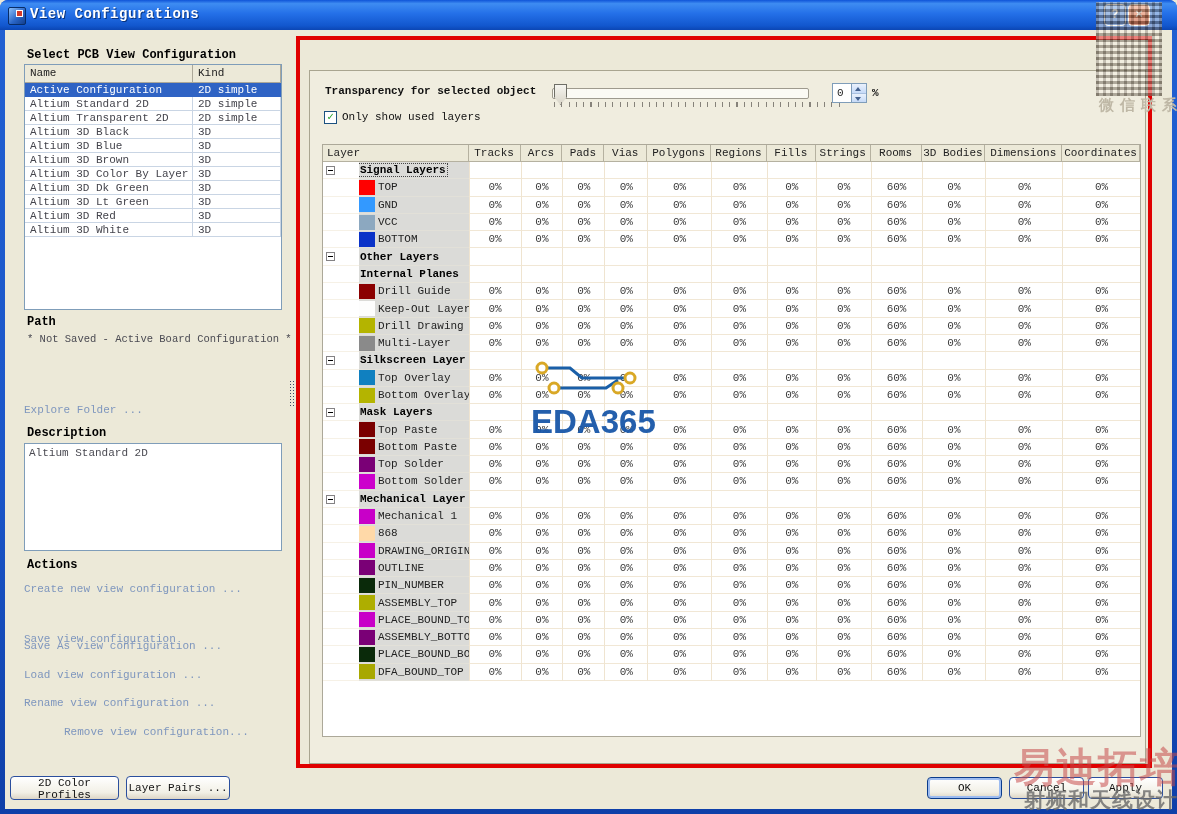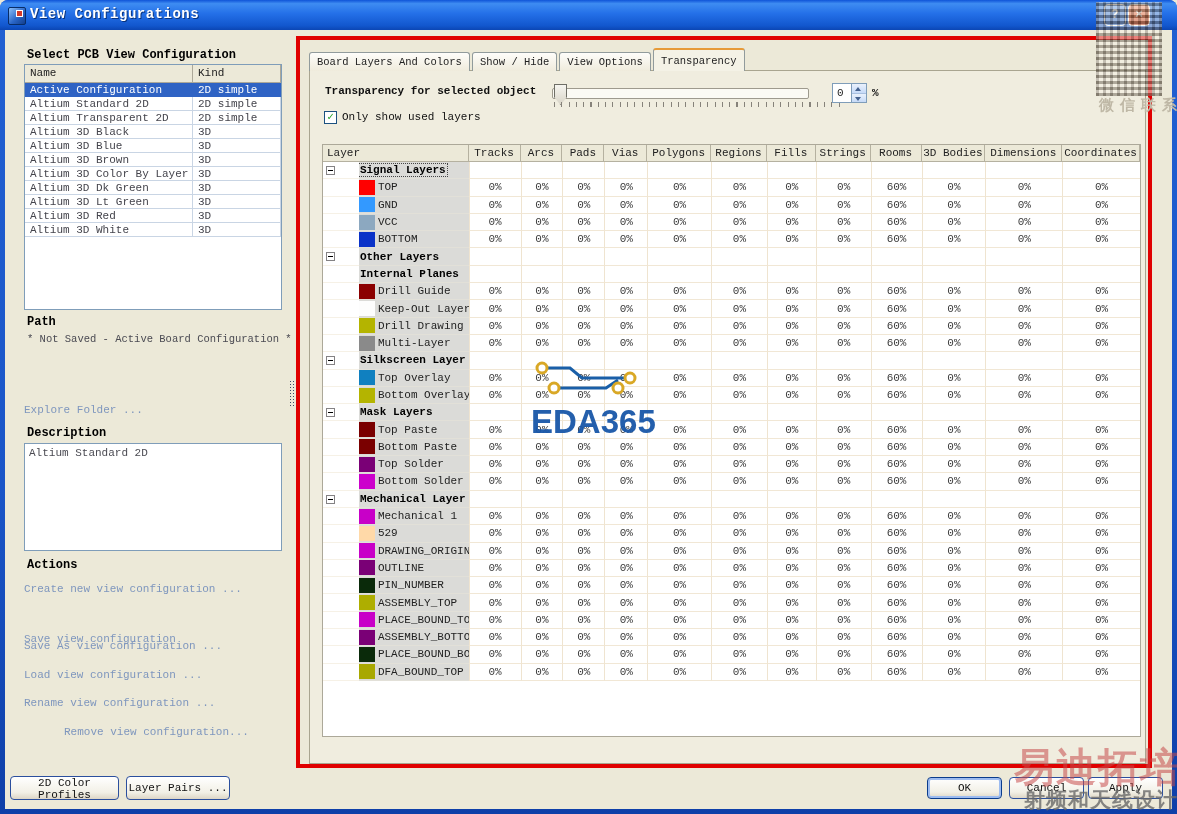--- a/index.html
+++ b/index.html
@@ -209,26 +209,20 @@
       <a class="link" style="top: 633px;">Save view configuration</a>
       <a class="link" style="top: 640.2px;">Save As view configuration ...</a>
       <a class="link" style="top: 668.8px;">Load view configuration ...</a>
       <a class="link" style="top: 697.4px;">Rename view configuration ...</a>
       <a class="link" style="top: 726px; margin-left: 40px;">Remove view configuration...</a>
     </div>
 
   <div class="splitter"></div>
 
   <div class="tab-panel"></div>
-  <div class="tabs" id="tabs-wrap">
-      <div class="tab">Board Layers And Colors</div>
-      <div class="tab">Show / Hide</div>
-      <div class="tab">View Options</div>
-      <div class="tab active">Transparency</div>
-    </div>
 
   <div class="t-label">Transparency for selected object</div>
   <div class="slider-track"></div>
   <div class="slider-thumb"></div>
   <div class="slider-ticks"></div>
   <div class="spinbox">
     <div class="spin-val">0</div>
     <div class="spin-btns">
       <div class="spin-btn spin-up"></div>
       <div class="spin-btn spin-down"></div>
@@ -656,21 +650,21 @@
           <div class="vcell" style="width: 55px;">0%</div>
           <div class="vcell" style="width: 51px;">60%</div>
           <div class="vcell" style="width: 64px;">0%</div>
           <div class="vcell" style="width: 77px;">0%</div>
           <div class="vcell" style="width: 78px;">0%</div>
         </div>
         <div class="trow">
           <div class="gut"></div>
           <div class="namecell">
             <div class="swatch" style="background: rgb(255, 217, 168);"></div>
-            <span class="lay-name">529</span>
+            <span class="lay-name">868</span>
           </div>
           <div class="vcell" style="width: 52px;">0%</div>
           <div class="vcell" style="width: 42px;">0%</div>
           <div class="vcell" style="width: 42px;">0%</div>
           <div class="vcell" style="width: 43px;">0%</div>
           <div class="vcell" style="width: 64px;">0%</div>
           <div class="vcell" style="width: 56px;">0%</div>
           <div class="vcell" style="width: 49px;">0%</div>
           <div class="vcell" style="width: 55px;">0%</div>
           <div class="vcell" style="width: 51px;">60%</div>

